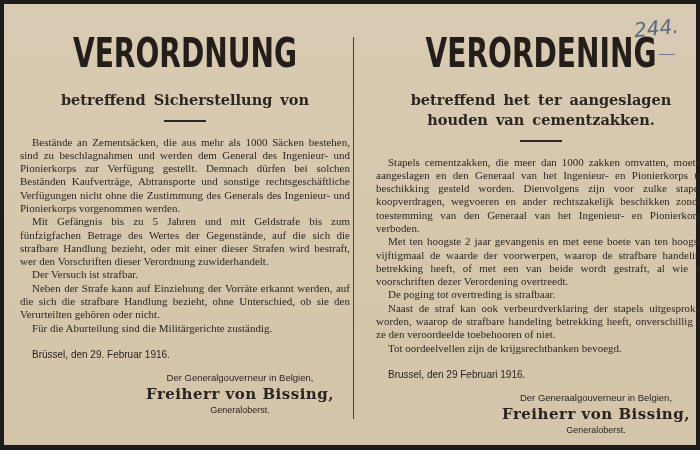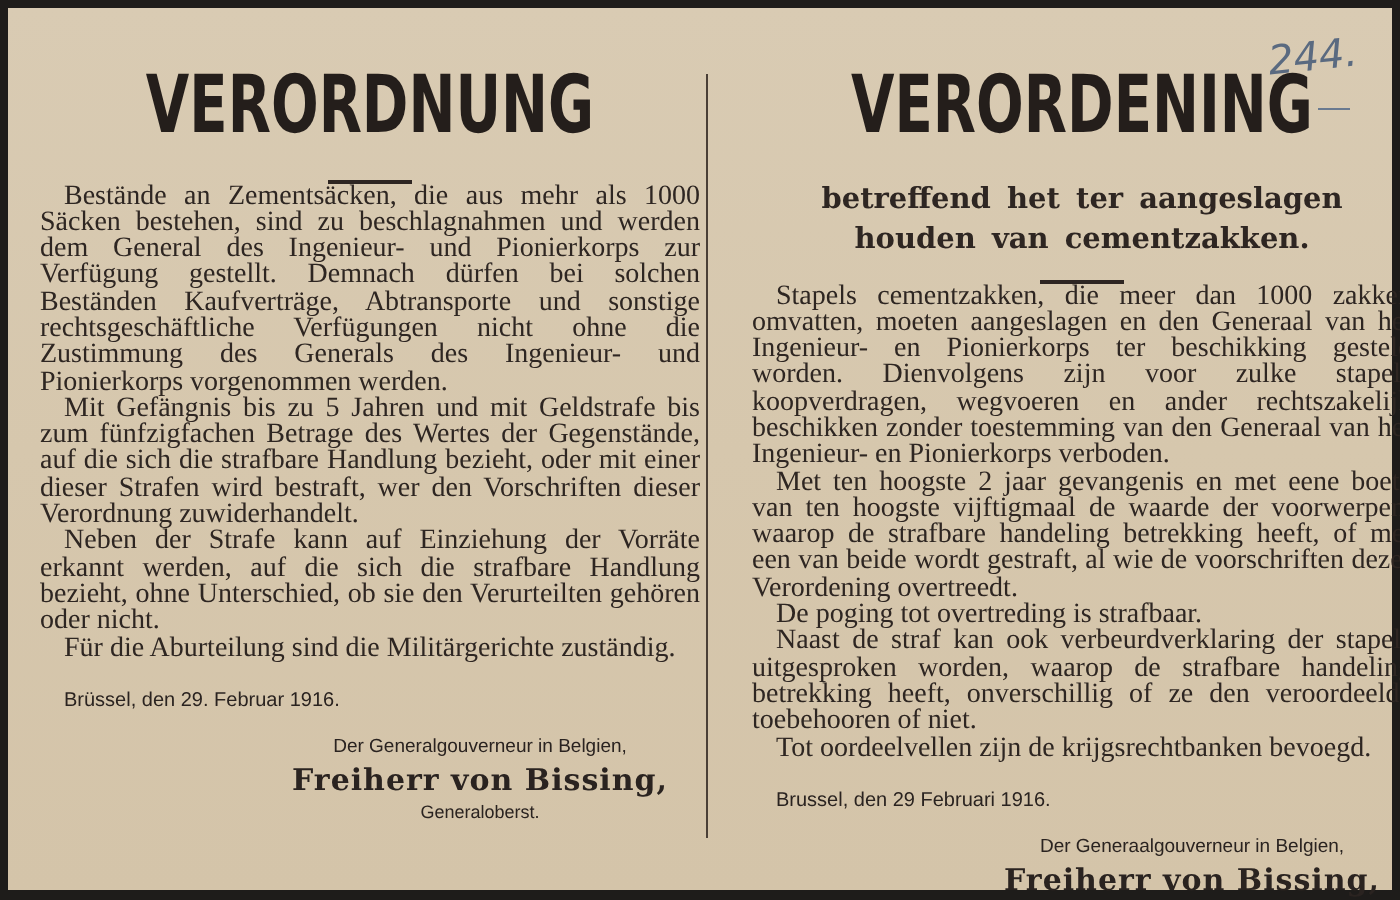--- a/index.html
+++ b/index.html
@@ -26,21 +26,21 @@
     font-weight:bold; font-size:40px; letter-spacing:0px;
     transform:scaleX(0.78); transform-origin:center;
     margin-top:26px; height:46px; line-height:46px; color:#241e1b;
   }
   .subtitle {
     text-align:center; font-weight:bold; font-size:14.5px; line-height:20px;
     margin-top:14px; color:#2e2622; word-spacing:3px;
   }
   .rule { width:42px; height:1.5px; background:#2e2622; margin:10px auto 0; }
   .body {
-    font-size:14px; line-height:13.3px; text-align:justify;
+    margin-top:14px; font-size:11px; line-height:13.3px; text-align:justify;
     font-family:"Liberation Serif", serif; color:#2e2622;
   }
   .body p { margin:0; text-indent:12px; }
   .date { margin-top:14px; font-size:10px; padding-left:12px; font-family:Liberation Sans, sans-serif; }
   .sig { text-align:center; margin-left:110px; margin-top:12px; }
   .sig .role { font-size:9.5px; font-family:"Liberation Sans", sans-serif; }
   .sig .name { font-size:15px; font-weight:bold; margin-top:2px; letter-spacing:0.5px; }
   .sig .rank { font-size:9px; font-family:"Liberation Sans", sans-serif; margin-top:2px; }
   .archive-no {
     position:absolute; left:630px; top:12px; font-family:"DejaVu Sans", sans-serif;
@@ -51,25 +51,27 @@
 </head>
 <body>
 
 <div class="sheet">
   <div class="archive-no">244.</div>
   <div class="archive-dash"></div>
 
   <div class="col left">
     <div class="title">VERORDNUNG</div>
     <div class="subtitle">
+      <div>betreffend Sicherstellung von</div>
     </div>
     <div class="rule"></div>
     <div class="body">
       <p>Bestände an Zementsäcken, die aus mehr als 1000 Säcken bestehen, sind zu beschlagnahmen und werden dem General des Ingenieur- und Pionierkorps zur Verfügung gestellt. Demnach dürfen bei solchen Beständen Kaufverträge, Abtransporte und sonstige rechtsgeschäftliche Verfügungen nicht ohne die Zustimmung des Generals des Ingenieur- und Pionierkorps vorgenommen werden.</p>
       <p>Mit Gefängnis bis zu 5 Jahren und mit Geldstrafe bis zum fünfzigfachen Betrage des Wertes der Gegenstände, auf die sich die strafbare Handlung bezieht, oder mit einer dieser Strafen wird bestraft, wer den Vorschriften dieser Verordnung zuwiderhandelt.</p>
+      <p>Der Versuch ist strafbar.</p>
       <p>Neben der Strafe kann auf Einziehung der Vorräte erkannt werden, auf die sich die strafbare Handlung bezieht, ohne Unterschied, ob sie den Verurteilten gehören oder nicht.</p>
       <p>Für die Aburteilung sind die Militärgerichte zuständig.</p>
     </div>
     <div class="date">Brüssel, den 29. Februar 1916.</div>
     <div class="sig">
       <div class="role">Der Generalgouverneur in Belgien,</div>
       <div class="name">Freiherr von Bissing,</div>
       <div class="rank">Generaloberst.</div>
     </div>
   </div>

